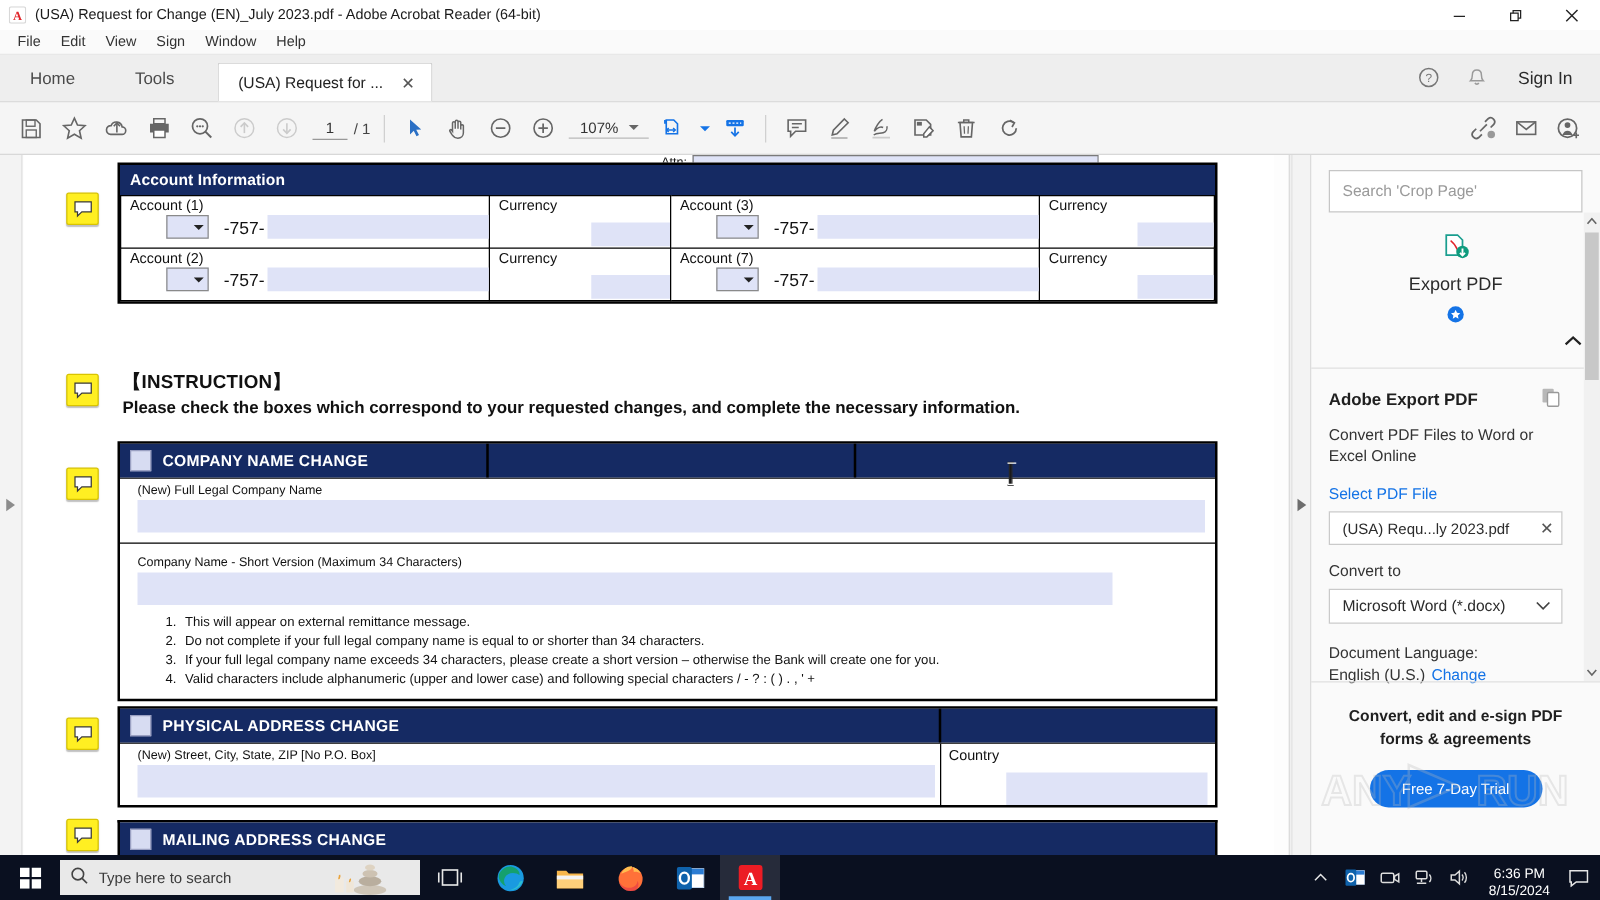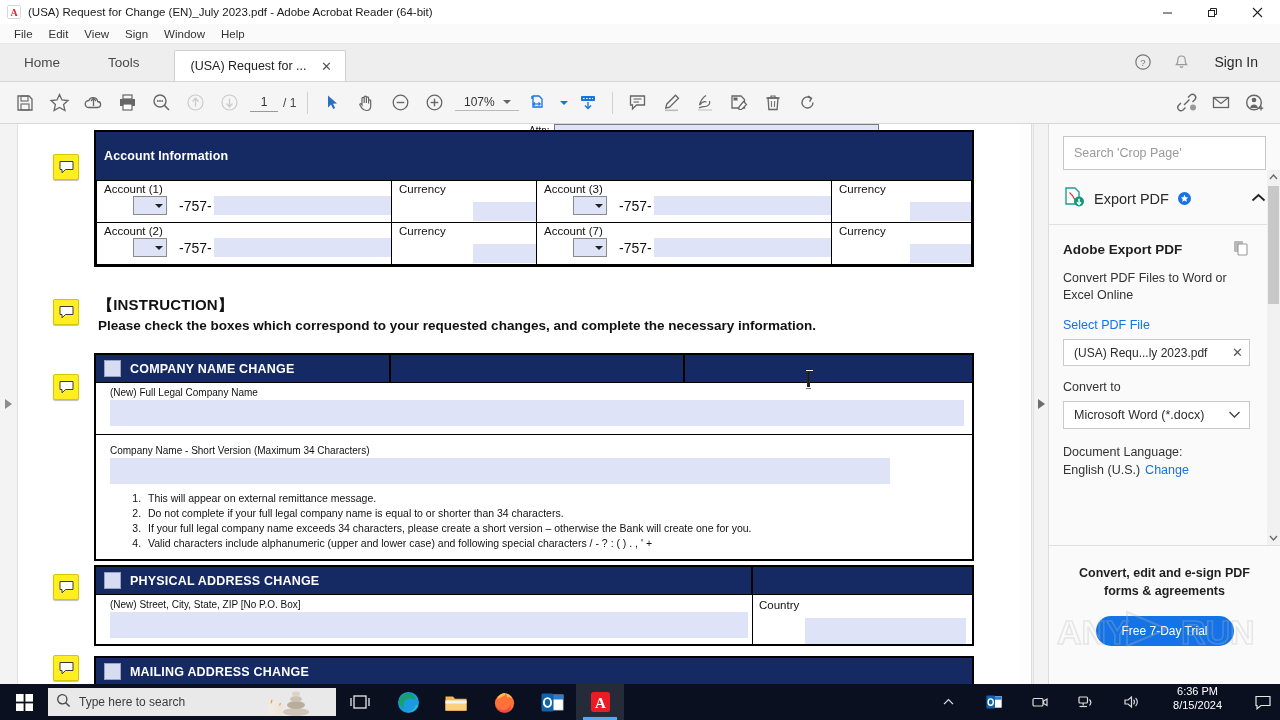--- a/index.html
+++ b/index.html
@@ -123,21 +123,21 @@
   .attn-strip {
     position: absolute; left: 455px; top: 0px; width: 350px; height: 14px;
     overflow: hidden;
   }
   .attn-row { display: flex; align-items: center; gap: 4px; font-size: 10px; color: #111; }
   .attn-input { flex: 1; height: 13px; background: #dfe3f7; border: 1px solid #7a7a7a; }
 
   .boxframe { border: 2.5px solid #000; background: #fff; }
   .navyhdr {
     background: #152a63; color: #fff; font-weight: bold; font-size: 12.5px;
-    padding: 17px 8px; letter-spacing: .1px;
+    padding: 5px 8px; letter-spacing: .1px;
   }
   .acct-table { width: 100%; border-collapse: collapse; }
   .acct-table td { border: 1px solid #000; padding: 0; vertical-align: top; }
   .acct-cell { position: relative; height: 41px; }
   .acct-label { font-size: 11.5px; color: #111; padding: 2px 0 0 7px; }
   .acct-controls { display: flex; align-items: center; padding: 0 0 0 36px; height: 21px; }
   .ddl {
     width: 34px; height: 19px; background: #dfe3f7; border: 1px solid #8a8a8a;
     display: flex; align-items: center; justify-content: flex-end; padding-right: 3px;
   }
@@ -197,21 +197,21 @@
     position: absolute; left: 1048px; top: 124px; width: 232px; height: 560px;
     background: #fafafa; border-left: 1px solid #dcdcdc;
   }
   .rp-search {
     margin: 12px 14px 0 14px; height: 34px; border: 1px solid #c6c6c6;
     background: #fff; display: flex; align-items: center; padding: 0 10px;
     font-size: 12.5px; color: #9a9a9a;
   }
   .rp-tool {
     margin-top: 16px; padding: 0 14px 13px 14px; display: flex; align-items: center;
-    border-bottom: 1px solid #e0e0e0; gap: 9px;
+    border-bottom: 1px solid #e0e0e0; gap: 9px; flex-direction: column;
   }
   .rp-tool-name { font-size: 14.5px; color: #2b2b2b; }
   .star-badge {
     width: 13px; height: 13px; border-radius: 50%; background: #1473e6;
     display: flex; align-items: center; justify-content: center; flex: none;
   }
   .chev-up { margin-left: auto; }
   .rp-body { padding: 14px 30px 0 14px; }
   .rp-h { font-size: 13.5px; font-weight: bold; color: #1f1f1f; display: flex; align-items: center; }
   .rp-h .copy-ico { margin-left: auto; }
@@ -262,21 +262,21 @@
     width: 288px; height: 28px; background: #e9e9e9; display: flex; align-items: center;
     padding: 0 8px; gap: 8px; position: relative; overflow: hidden;
   }
   .tb-search-text { font-size: 12px; color: #3c3c3c; z-index: 2; }
   .tb-search-img { position: absolute; right: 0; top: 0; width: 108px; height: 28px; }
   .tb-icon { width: 48px; height: 36px; display: flex; align-items: center; justify-content: center; position: relative; }
   .tb-icon.active { background: #262b3a; }
   .tb-icon.active::after {
     content:''; position: absolute; bottom: 0; left: 7px; right: 7px; height: 3px; background: #5aa7f0;
   }
-  .tray { margin-left: auto; display: flex; align-items: flex-start; height: 36px; padding-right: 4px; gap: 20px; }
+  .tray { margin-left: auto; display: flex; align-items: flex-end; height: 36px; padding-right: 4px; gap: 2px; }
   .tray-ico { width: 26px; height: 36px; display: flex; align-items: center; justify-content: center; }
   .tray-clock { text-align: center; color: #fff; font-size: 11px; line-height: 14px; padding: 0 8px; }
   .tray-action { width: 26px; height: 36px; display: flex; align-items: center; justify-content: center; }
 </style>
 </head>
 <body>
 
 <div class="app">
 
   <div class="titlebar">

